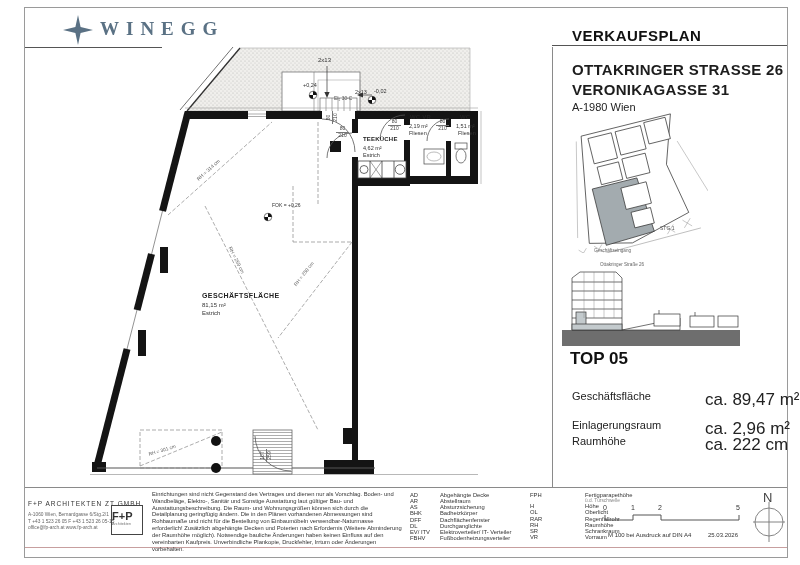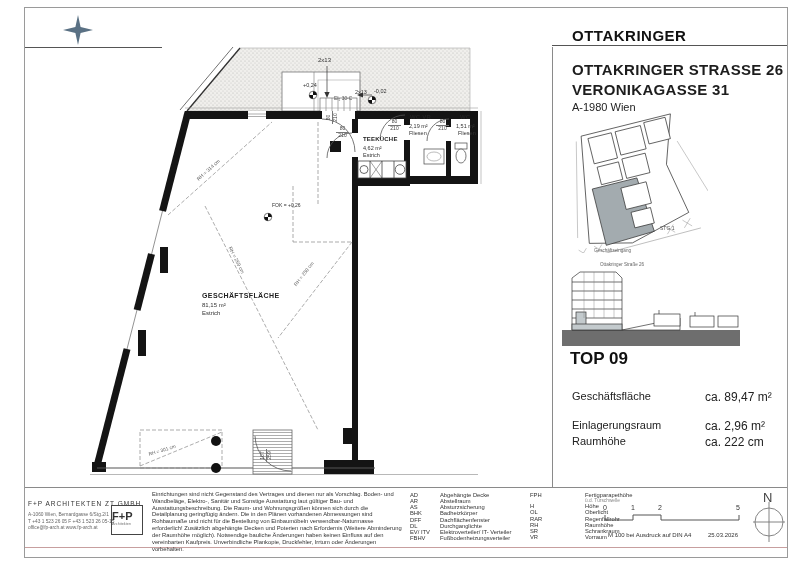--- a/index.html
+++ b/index.html
@@ -5,21 +5,21 @@
   html,body{margin:0;padding:0;background:#fff;}
   #sheet{position:relative;width:800px;height:565px;background:#fff;overflow:hidden;
          font-family:"Liberation Sans",sans-serif;color:#1a1a1a;}
   .a{position:absolute;}
   .ln{position:absolute;background:#8a8a8a;}
   .hdr-title{font-size:15px;font-weight:bold;letter-spacing:.5px;color:#111;}
   .addr-big{font-size:15px;font-weight:bold;color:#1d1d1d;letter-spacing:.3px;}
   .addr-sm{font-size:11px;color:#222;}
   .toplbl{font-size:17px;font-weight:bold;color:#111;}
   .trow-l{font-size:11px;color:#222;}
-  .trow-v{font-size:12px;color:#222;}
+  .trow-v{font-size:17px;color:#222;}
   .plbl{position:absolute;font-size:5.5px;color:#333;white-space:nowrap;line-height:1.1;}
   .pname{font-weight:bold;font-size:6px;color:#222;letter-spacing:.2px;}
   .rot{transform-origin:0 0;}
   .vfrac{position:absolute;width:13px;text-align:center;font-size:5px;color:#444;line-height:1.15;}
   .vfrac .tp{display:block;border-bottom:.5px solid #777;}
   .vfrac .bt{display:block;}
   .ftxt{font-size:5.8px;color:#333;line-height:1.18;}
   .legrow{display:flex;font-size:5.8px;color:#333;line-height:1.06;}
   .legrow .ab{width:30px;flex:none;}
   .legsub{font-size:4.8px;color:#888;}
@@ -30,23 +30,24 @@
 </head>
 <body>
 
 <div id="sheet">
 
   <div class="a" style="left:24px;top:7px;width:762px;height:549px;border:1px solid #9a9a9a;"></div>
 
   <svg class="a" style="left:62px;top:15px;" width="32" height="30" viewBox="0 0 32 30">
     <polygon points="16,0 18.6,12 31,15 18.6,18 16,30 13.4,18 1,15 13.4,12" fill="#5a7184"></polygon>
   </svg>
+  <div class="a brand" style="left:100px;top:18px;">WINEGG</div>
   <div class="ln" style="left:25px;top:47px;width:137px;height:1px;background:#555;"></div>
 
-  <div class="a hdr-title" style="left:572px;top:27px;">OTTAKRINGER</div>
+  <div class="a hdr-title" style="left:572px;top:27px;">VERKAUFSPLAN</div>
   <div class="ln" style="left:552px;top:45px;width:235px;height:1px;background:#555;"></div>
 
   <div class="a addr-big" style="left:572px;top:61px;">OTTAKRINGER STRASSE 26</div>
   <div class="a addr-big" style="left:572px;top:81px;">VERONIKAGASSE 31</div>
   <div class="a addr-sm" style="left:572px;top:101px;">A-1980 Wien</div>
 
   <div class="ln" style="left:552px;top:47px;width:1px;height:440px;"></div>
 
   <svg class="a" style="left:0;top:0;" width="800" height="565" viewBox="0 0 800 565">
     <defs>
@@ -277,21 +278,21 @@
       <line x1="133" y1="48" x2="133" y2="44"></line>
     </g>
     <g stroke="#777" stroke-width="0.4">
       <line x1="22" y1="4" x2="22" y2="50"></line>
       <line x1="32" y1="4" x2="32" y2="50"></line>
       <line x1="42" y1="4" x2="42" y2="50"></line>
       <line x1="52" y1="4" x2="52" y2="50"></line>
     </g>
   </svg>
 
-  <div class="a toplbl" style="left:570px;top:349px;">TOP 09</div>
+  <div class="a toplbl" style="left:570px;top:349px;">TOP 05</div>
 
   <div class="a trow-l" style="left:572px;top:390px;">Geschäftsfläche</div>
   <div class="a trow-v" style="left:705px;top:390px;">ca. 89,47 m²</div>
   <div class="a trow-l" style="left:572px;top:419px;">Einlagerungsraum</div>
   <div class="a trow-v" style="left:705px;top:419px;">ca. 2,96 m²</div>
   <div class="a trow-l" style="left:572px;top:435px;">Raumhöhe</div>
   <div class="a trow-v" style="left:705px;top:435px;">ca. 222 cm</div>
 
   <div class="ln" style="left:25px;top:487px;width:762px;height:1px;"></div>
   <div class="ln" style="left:25px;top:547px;width:762px;height:1px;background:#c79f9f;"></div>

